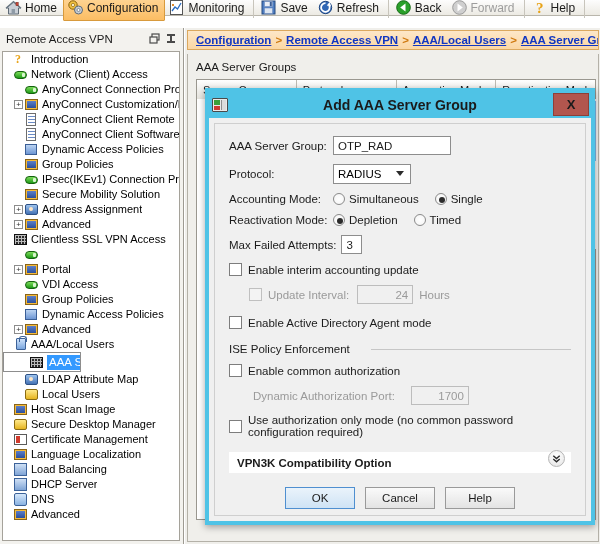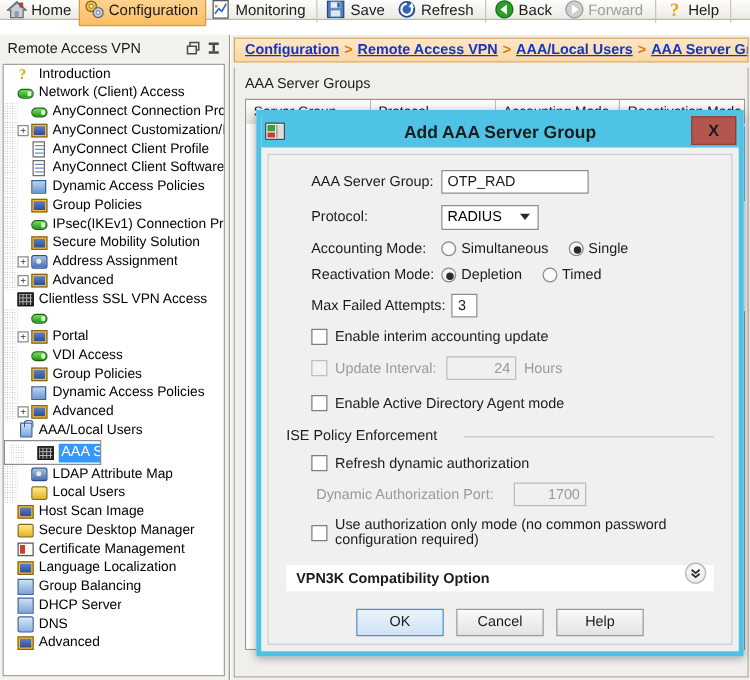--- a/index.html
+++ b/index.html
@@ -157,21 +157,21 @@
     position: absolute; right: 2px; top: 1px; width: 36px; height: 23px;
     background: #b2564e; border: 1px solid #8d3f38;
     color: #1b1b1b; font-size: 13px; font-weight: bold;
     display: flex; align-items: center; justify-content: center; cursor: pointer;
   }
   .dlg-body {
     position: absolute; left: 5px; right: 5px; top: 31px; bottom: 5px;
     background: #f0f0f0; border: 1px solid #cfcfcf;
     padding: 12px 14px 0 14px;
   }
-  .row { display: flex; align-items: center; margin-bottom: 9px; margin-left: 20px; }
+  .row { display: flex; align-items: center; margin-bottom: 9px; }
   .lbl { font-size: 11.5px; color: #1b1b1b; }
   .lbl.w { width: 104px; flex: 0 0 104px; }
   input.tx {
     height: 19px; border: 1px solid #8d8d8d; background: #fff;
     font-family: "Liberation Sans", sans-serif; font-size: 11.5px;
     padding: 0 4px; color: #1b1b1b; outline: none;
   }
   input.tx.num { text-align: right; }
   input.tx:disabled { background: #f0f0f0; color: #9a9a9a; border-color: #bdbdbd; padding-left: 24px; }
   .sel {
@@ -367,21 +367,21 @@
             <span class="ic-grid"></span>
           </span>
           <span class="tlabel">AnyConnect Customization/Local</span>
         </div>
         <div class="tnode">
           <span class="dots"></span>
           <span class="spacer"></span>
           <span class="ticon">
             <span class="ic-doc"></span>
           </span>
-          <span class="tlabel">AnyConnect Client Profile</span>
+          <span class="tlabel">AnyConnect Client Remote</span>
         </div>
         <div class="tnode">
           <span class="dots"></span>
           <span class="spacer"></span>
           <span class="ticon">
             <span class="ic-doc"></span>
           </span>
           <span class="tlabel">AnyConnect Client Software</span>
         </div>
         <div class="tnode">
@@ -543,21 +543,21 @@
           <span class="ticon">
             <span class="ic-grid"></span>
           </span>
           <span class="tlabel">Language Localization</span>
         </div>
         <div class="tnode">
           <span class="spacer"></span>
           <span class="ticon">
             <span class="ic-net"></span>
           </span>
-          <span class="tlabel">Group Balancing</span>
+          <span class="tlabel">Load Balancing</span>
         </div>
         <div class="tnode">
           <span class="spacer"></span>
           <span class="ticon">
             <span class="ic-net"></span>
           </span>
           <span class="tlabel">DHCP Server</span>
         </div>
         <div class="tnode">
           <span class="spacer"></span>
@@ -685,21 +685,21 @@
       </div>
 
       <div class="group-hdr">
         <span class="gt">ISE Policy Enforcement</span>
         <span class="gl"></span>
       </div>
 
       <div class="row">
         <span class="chk">
           <span class="cb"></span>
-          <span class="lbl">Refresh dynamic authorization</span>
+          <span class="lbl">Enable common authorization</span>
         </span>
       </div>
 
       <div class="row" style="margin-left:24px">
         <span class="lbl" style="color:#9a9a9a;margin-right:16px">Dynamic Authorization Port:</span>
         <input class="tx num" style="width: 58px;" disabled="" value="1700">
       </div>
 
       <div class="row">
         <span class="chk">

